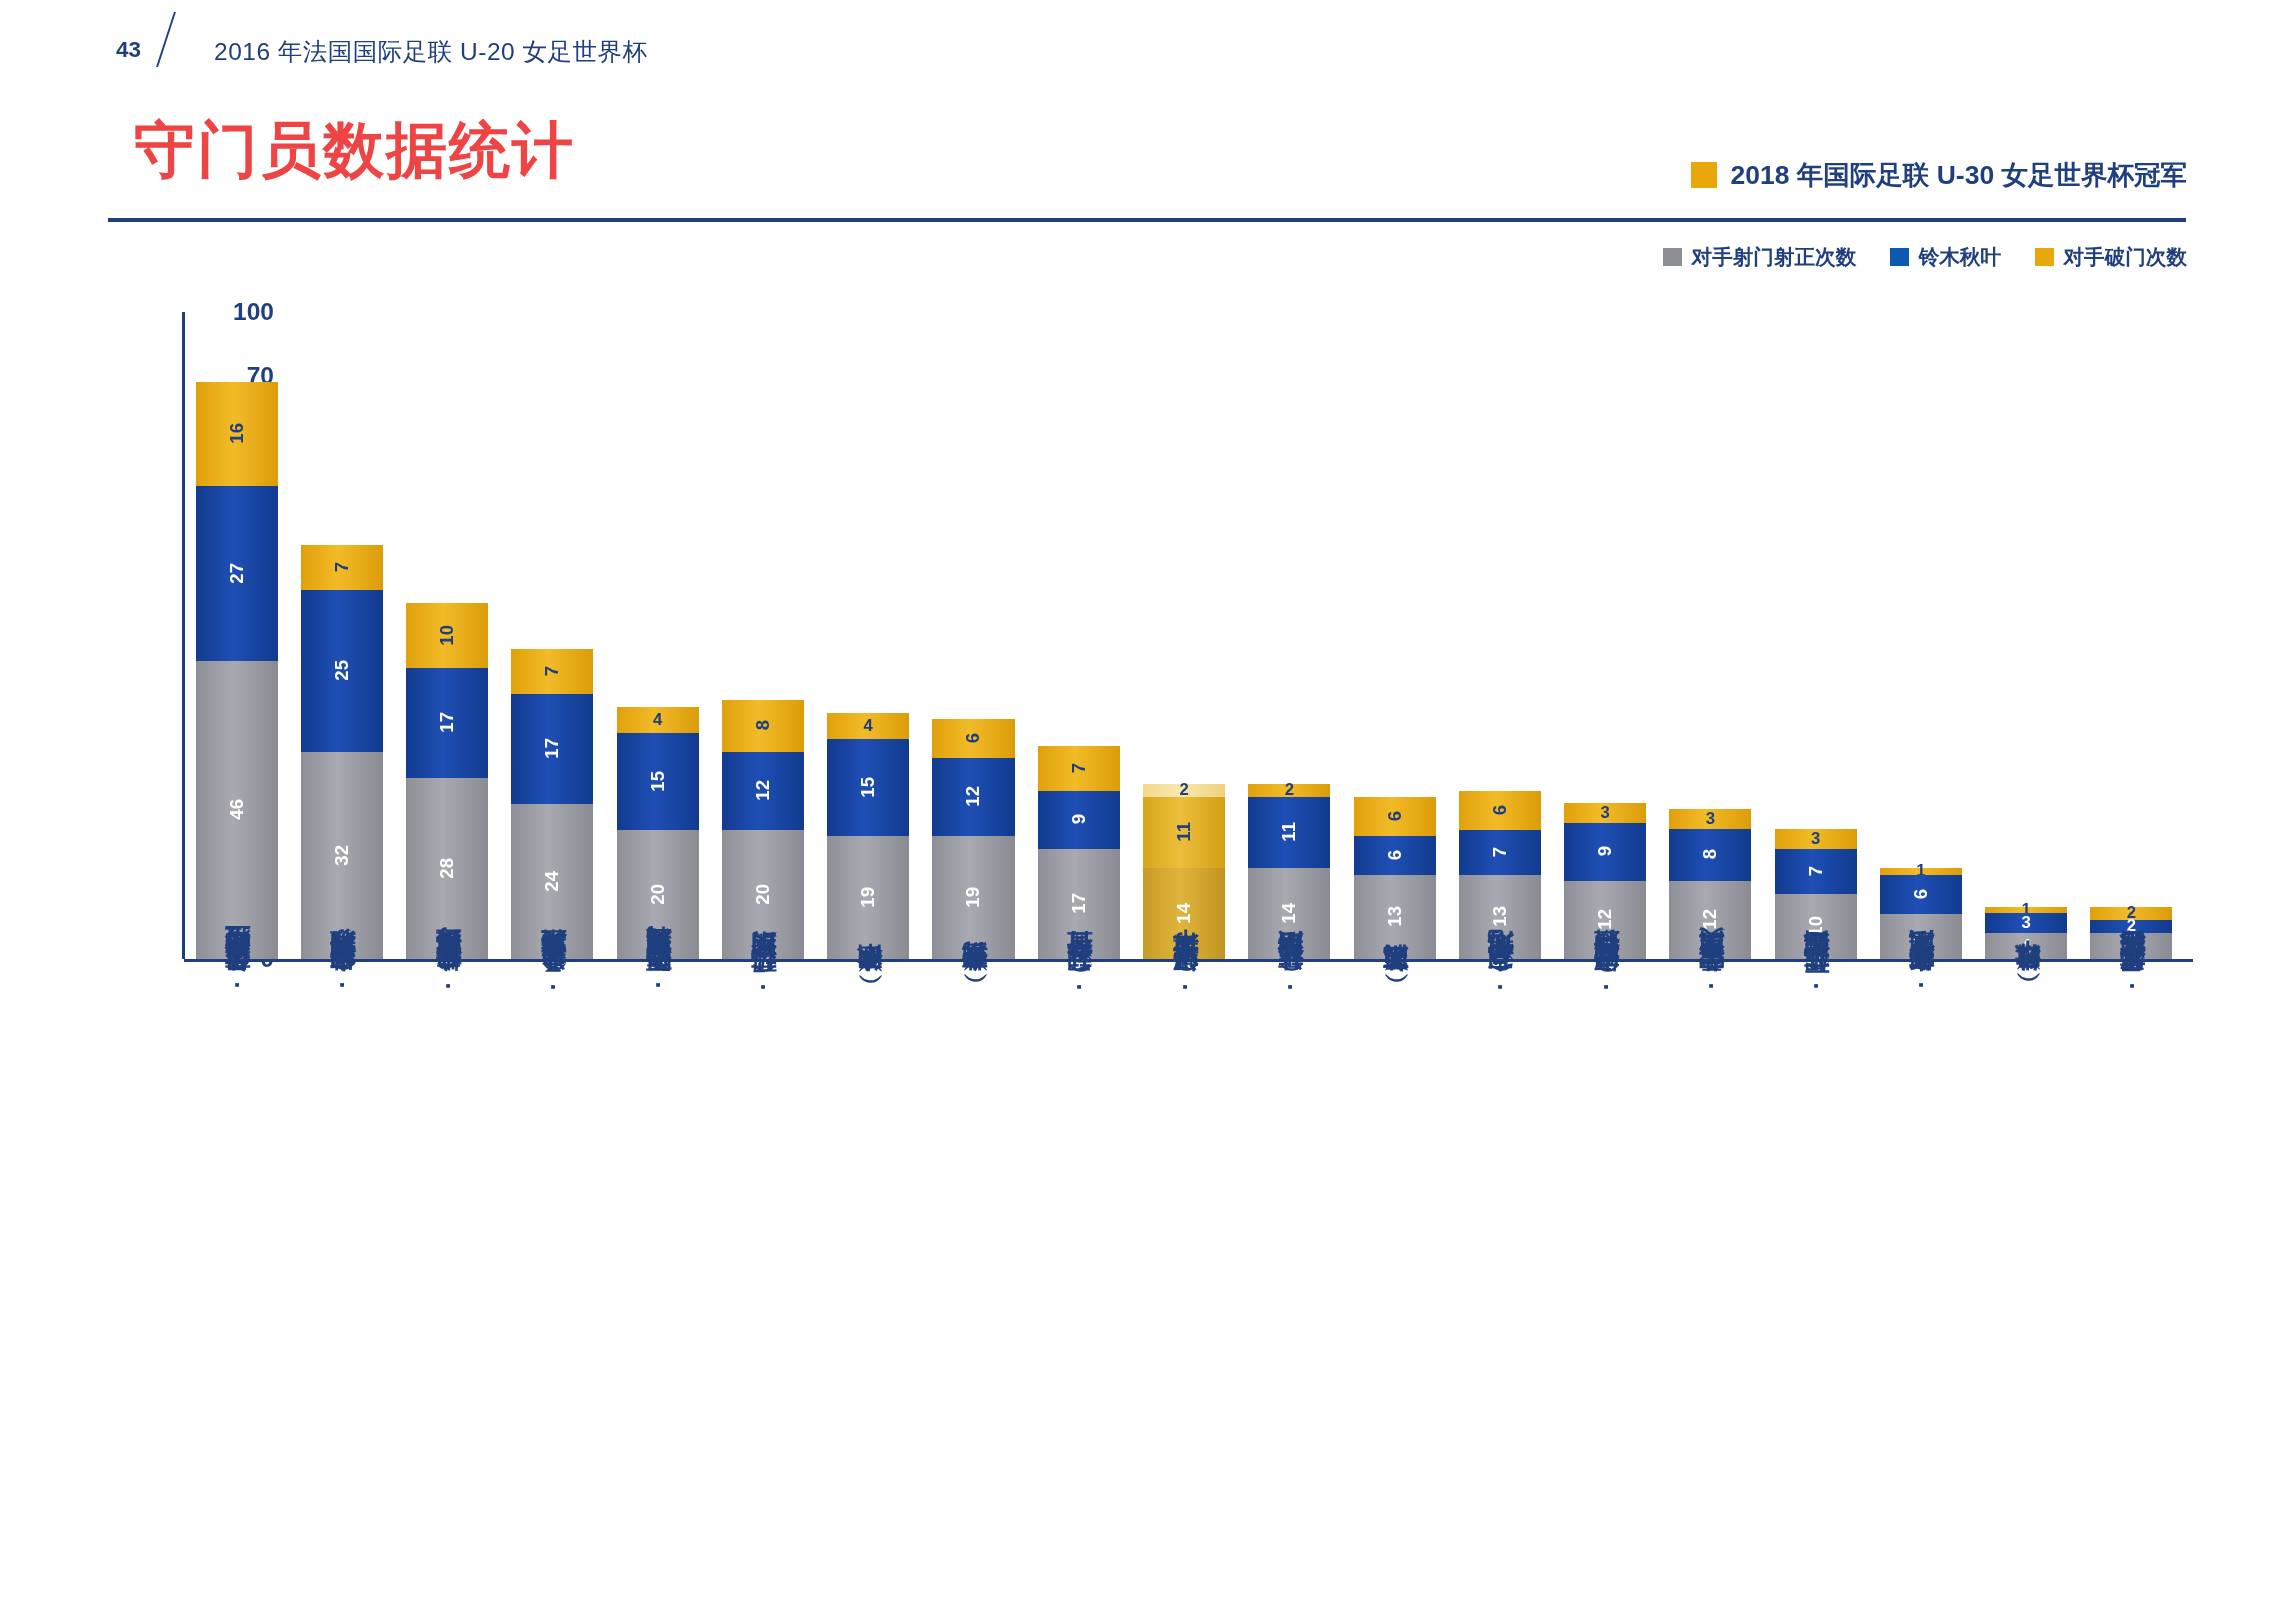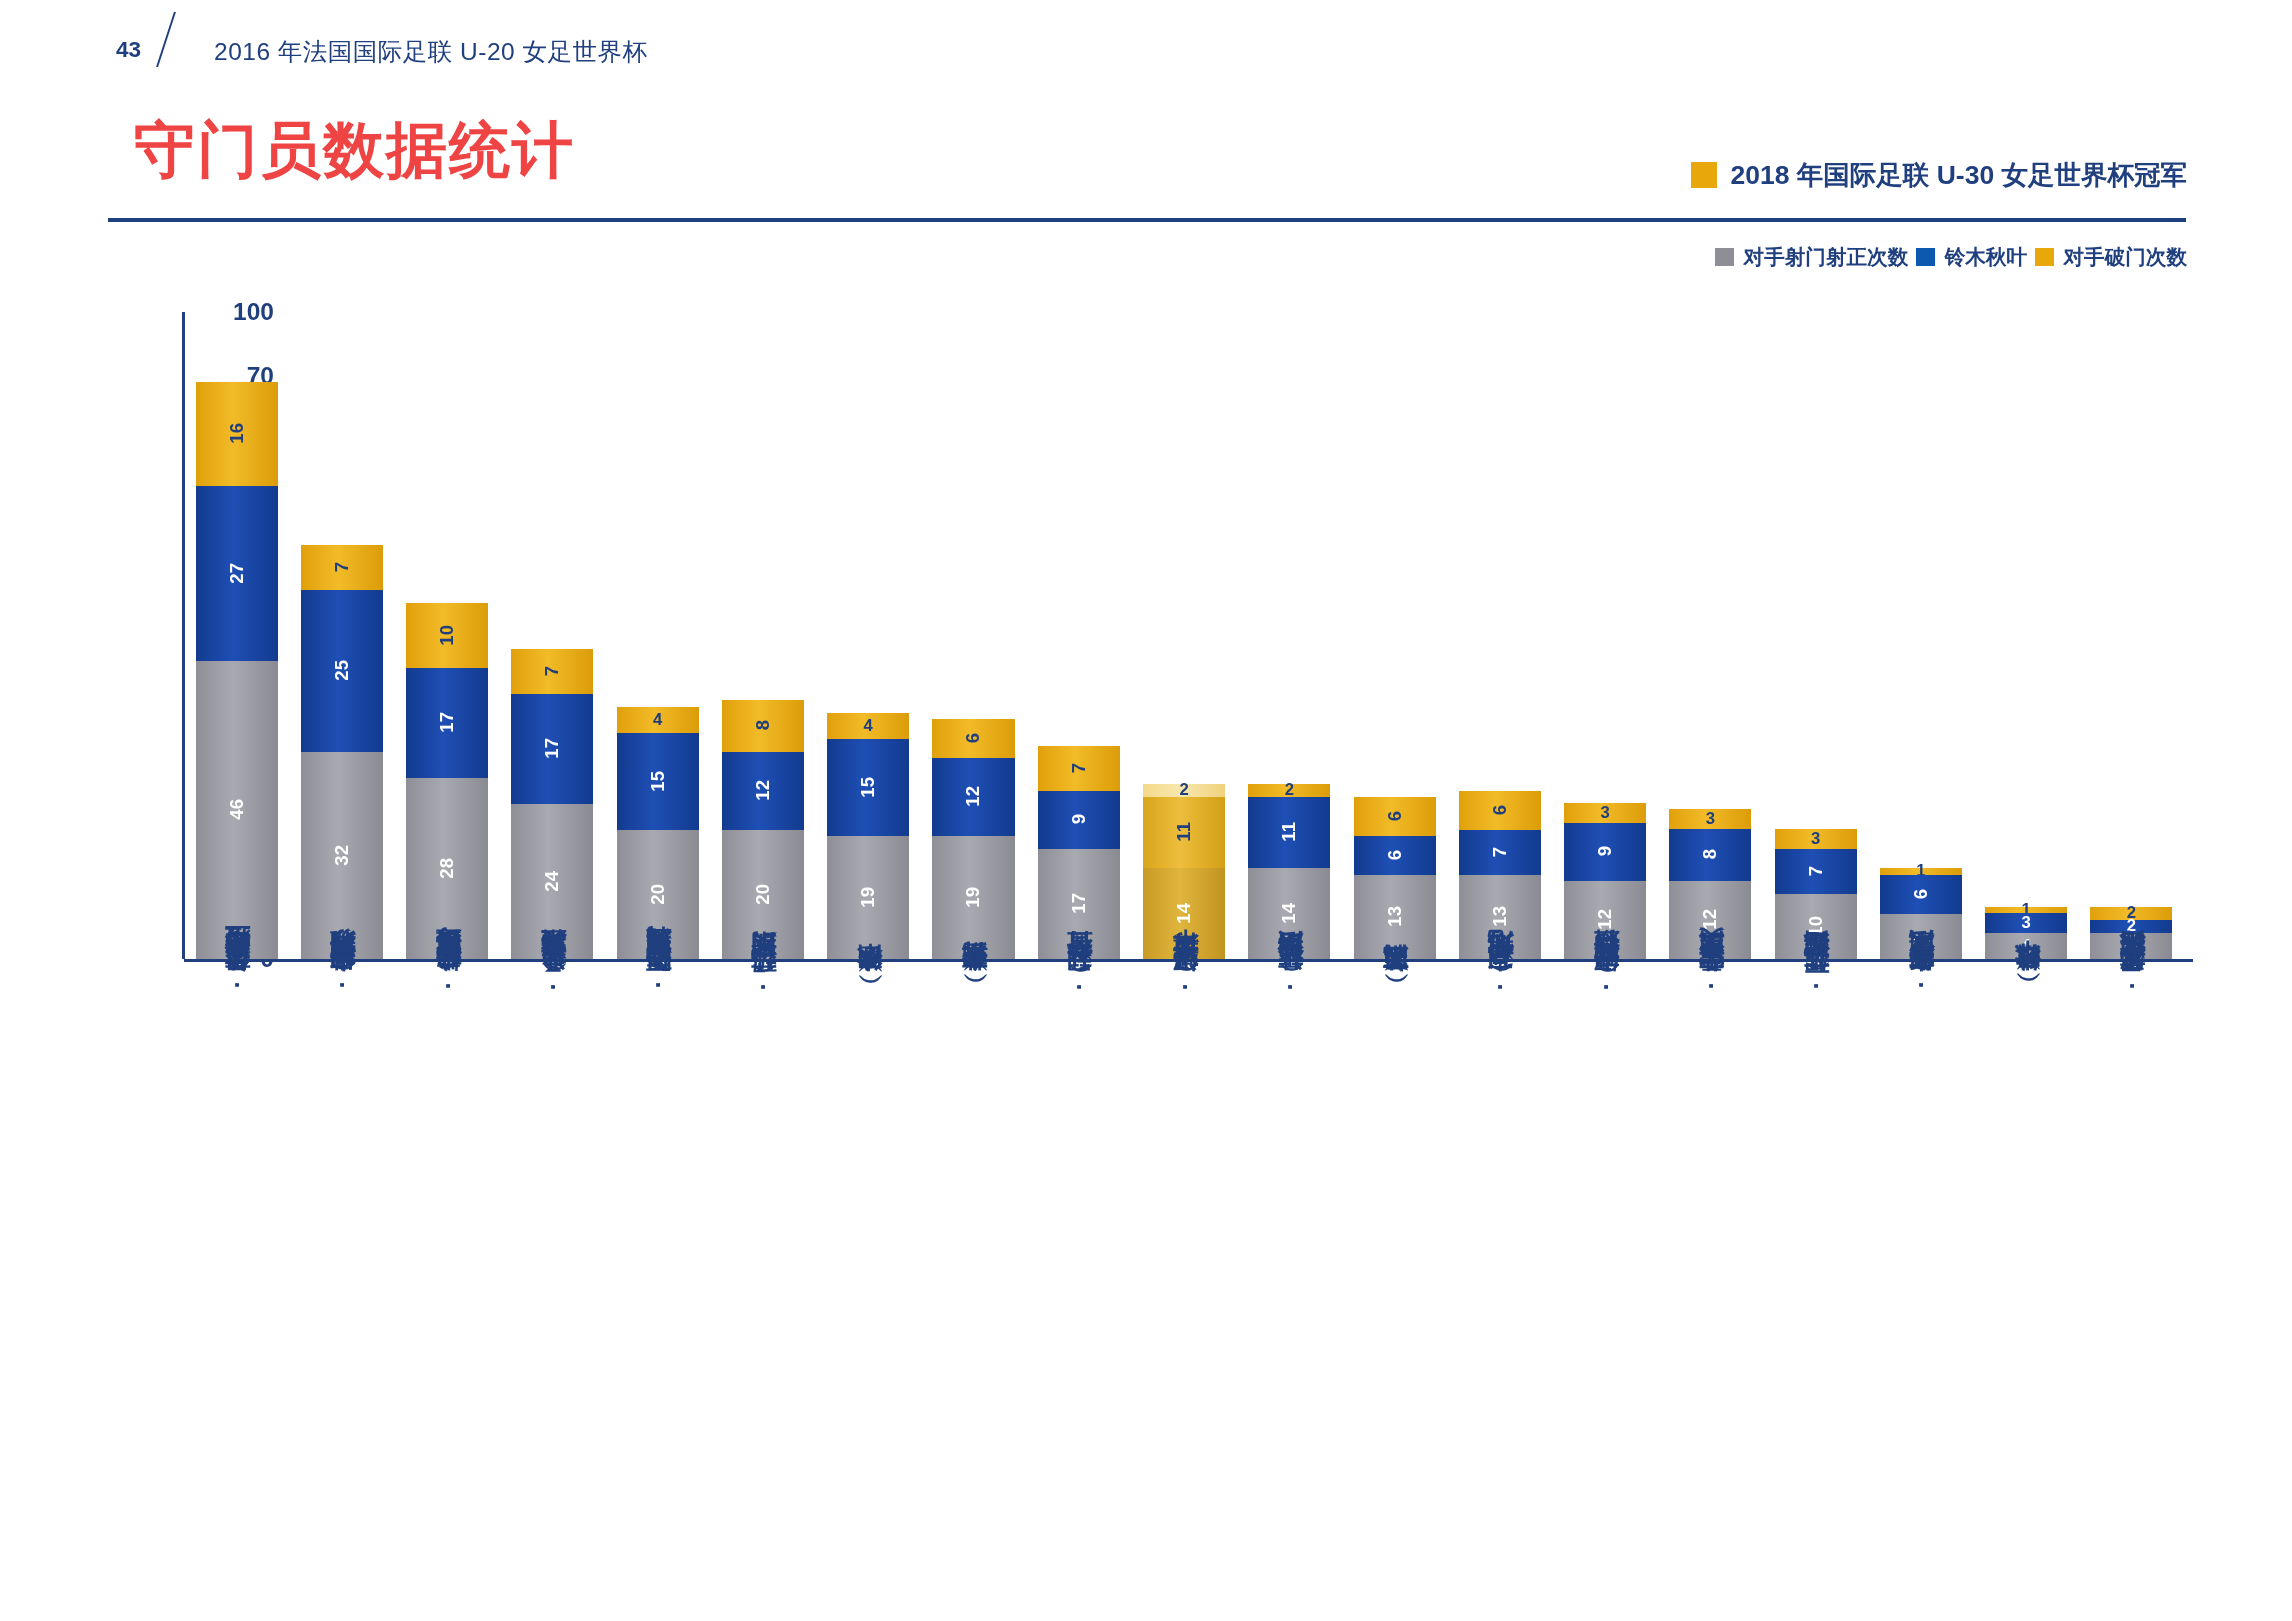--- a/index.html
+++ b/index.html
@@ -16,21 +16,21 @@
   .header-title{position:absolute;left:214px;top:35px;font-size:24.5px;color:#1f3f7f;letter-spacing:0.5px;}
   .slide-title{position:absolute;left:110px;top:110px;font-size:61px;font-weight:bold;color:#ef4444;letter-spacing:2px;margin-left:24px;}
   .title-rule{position:absolute;left:108px;top:218px;width:2078px;height:3.9px;background:#1f3f7f;}
 
   
   .champion{position:absolute;right:106px;top:157px;display:flex;align-items:center;gap:13.7px;}
   .champion .swatch{width:25.5px;height:25.5px;background:#e8a80c;}
   .champion .label{font-size:26.5px;font-weight:bold;color:#1f3f7f;}
 
   
-  .legend{position:absolute;right:106px;top:243px;display:flex;align-items:center;gap:8px;}
+  .legend{position:absolute;right:106px;top:243px;display:flex;align-items:center;gap:34px;}
   .legend .item{display:flex;align-items:center;gap:9.8px;}
   .legend .sw{width:18.6px;height:18.6px;}
   .legend .txt{font-size:20.6px;font-weight:bold;color:#1f3f7f;}
 
   
   .chart-area{position:absolute;left:0;top:294px;width:2293px;height:686px;}
   .plot{position:absolute;left:184px;top:17.6px;width:2000px;height:647px;}
   .ylabel{position:absolute;right:2019px;width:59px;text-align:right;font-size:24.5px;font-weight:bold;color:#1f3f7f;transform:translateY(-50%);}
   .axis-x{position:absolute;left:184px;top:665px;width:2009px;height:2.9px;background:#1f3f7f;}
   .axis-y{position:absolute;left:182px;top:17.6px;width:2.9px;height:647px;background:#1f3f7f;}

